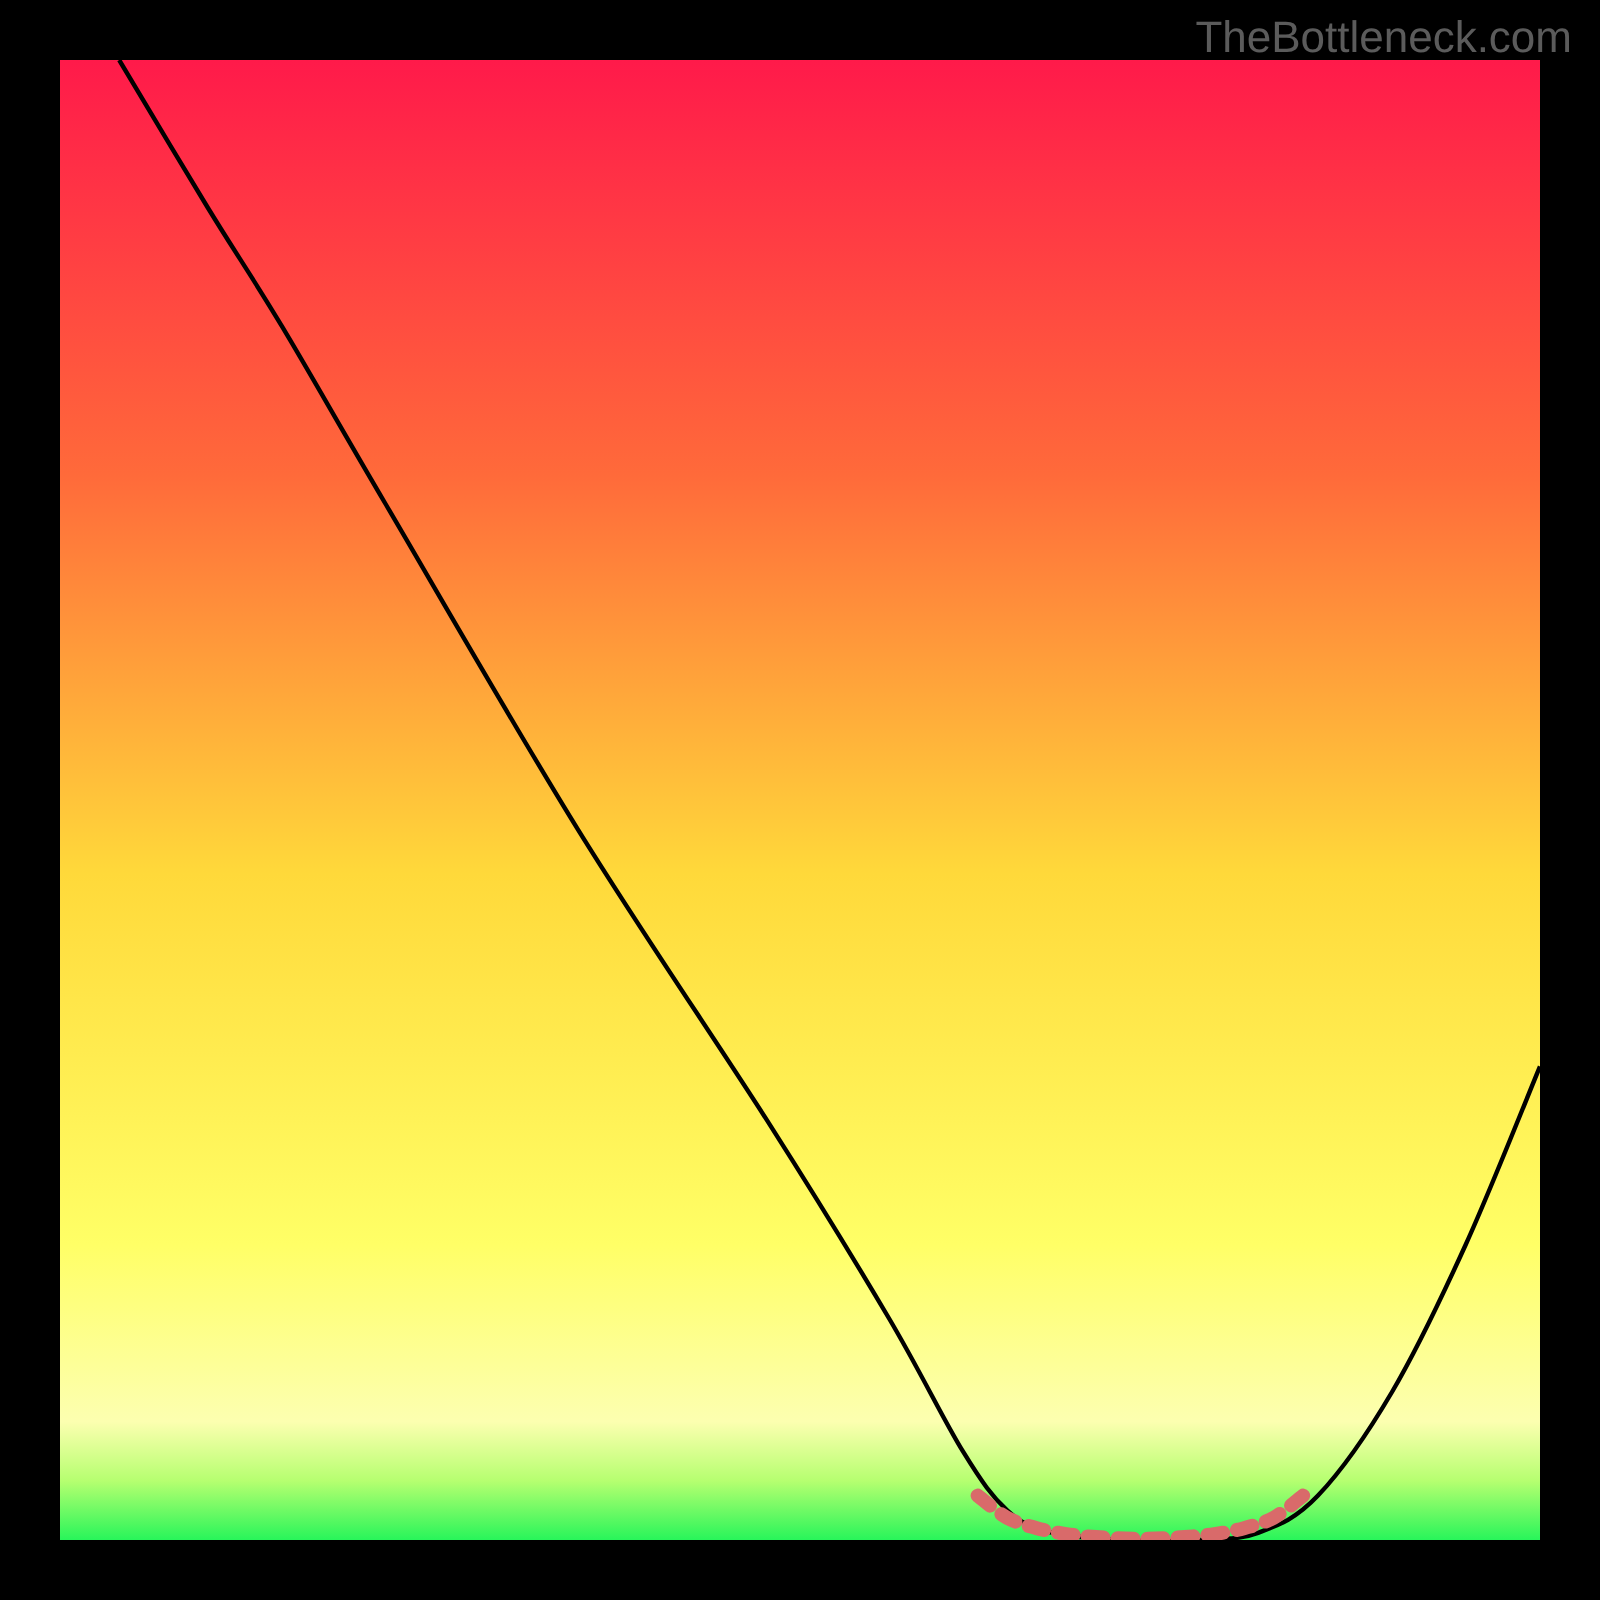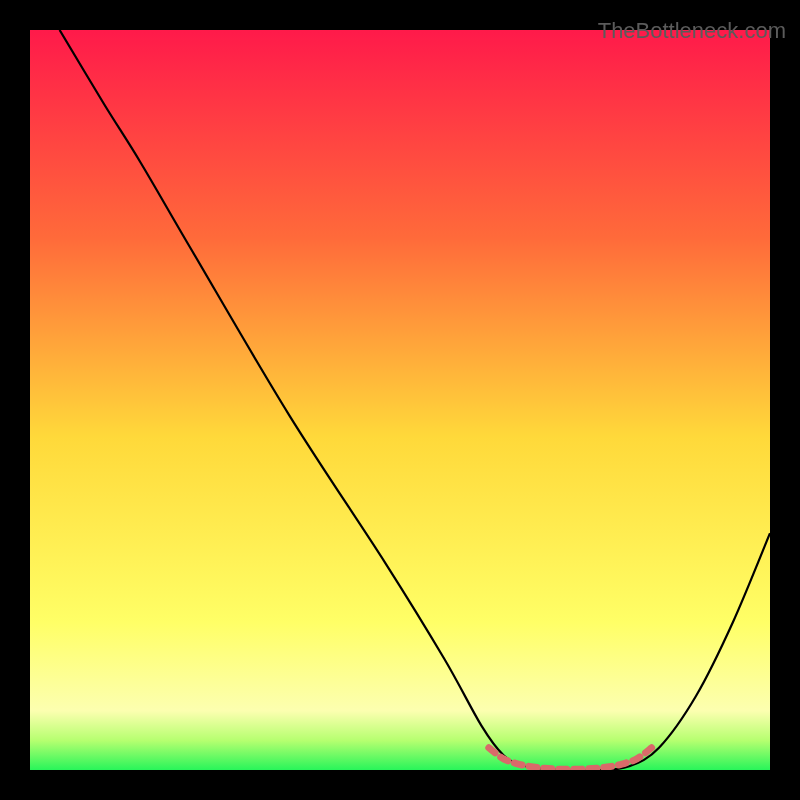--- a/index.html
+++ b/index.html
@@ -12,21 +12,20 @@
     font-family: Arial, sans-serif;
   }
   .watermark {
     position: absolute;
     top: 6px;
     right: 14px;
     color: #5b5b5b;
     font-size: 22px;
     font-weight: 500;
     z-index: 10;
-    margin-top: 12px;
   }
   .plot-area {
     position: absolute;
     left: 30px;
     top: 30px;
     width: 740px;
     height: 740px;
   }
   svg { display: block; }
 </style>

